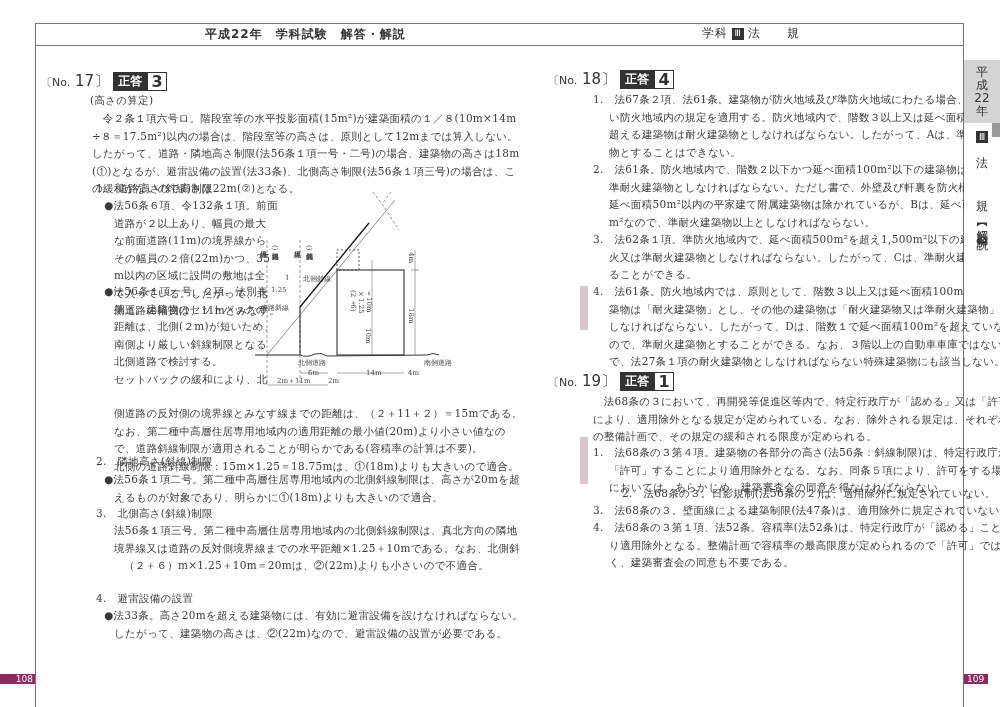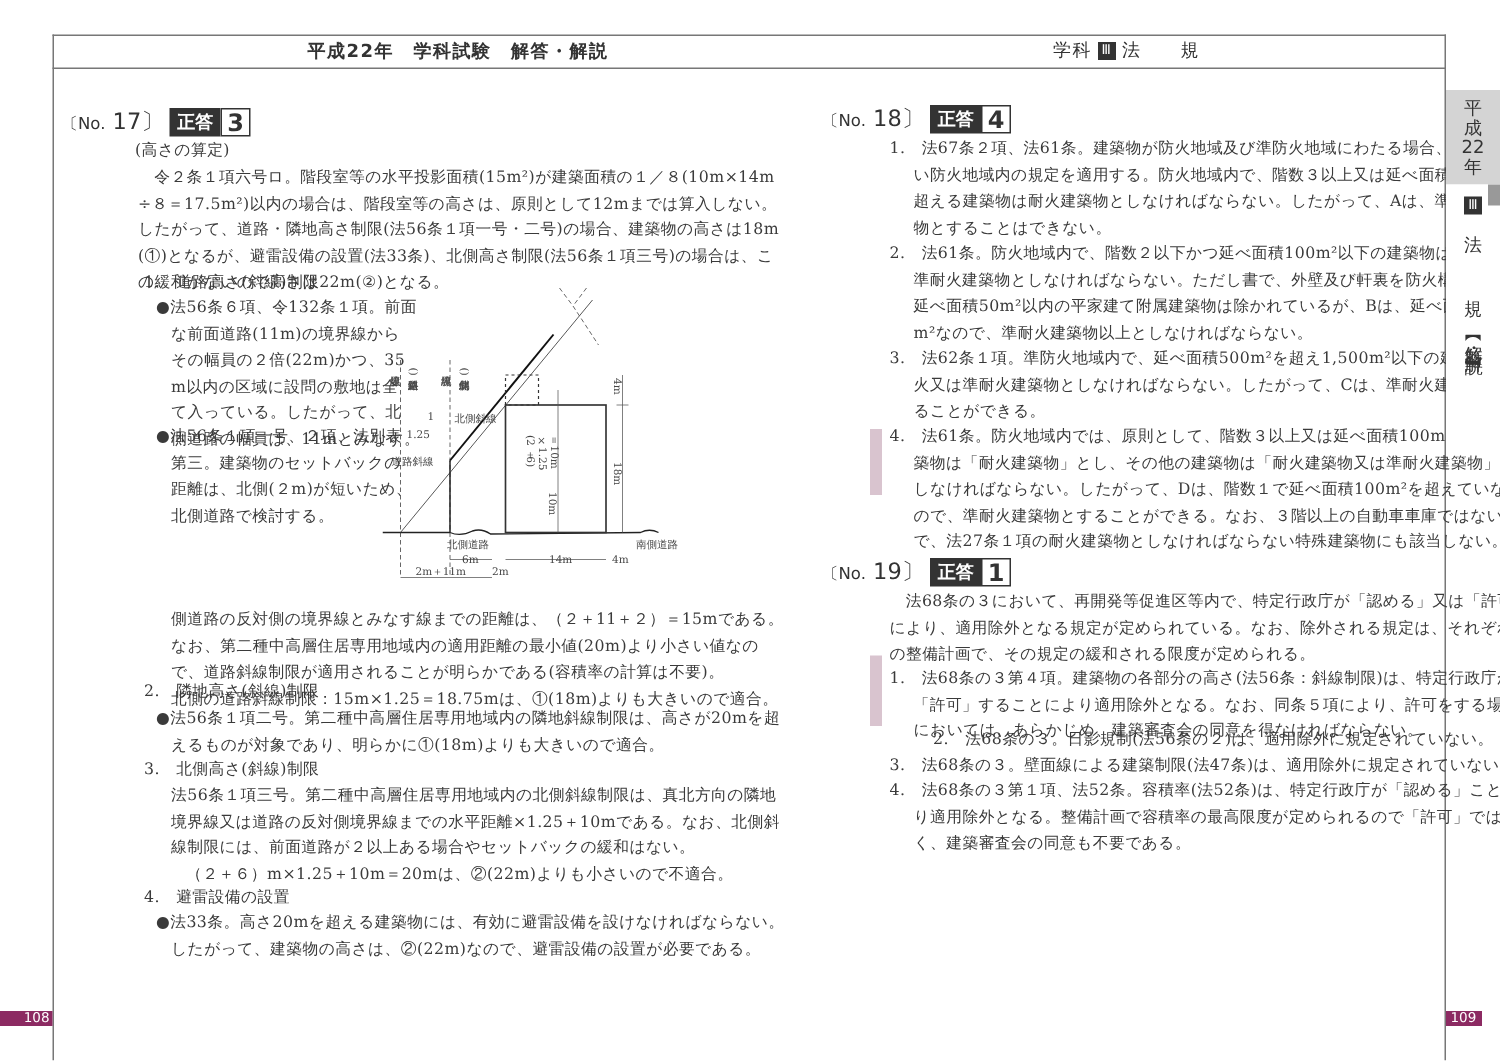--- a/index.html
+++ b/index.html
@@ -71,50 +71,52 @@
   <p>　令２条１項六号ロ。階段室等の水平投影面積(15m²)が建築面積の１／８(10m×14m</p>
   <p>÷８＝17.5m²)以内の場合は、階段室等の高さは、原則として12mまでは算入しない。</p>
   <p>したがって、道路・隣地高さ制限(法56条１項一号・二号)の場合、建築物の高さは18m</p>
   <p>(①)となるが、避雷設備の設置(法33条)、北側高さ制限(法56条１項三号)の場合は、こ</p>
   <p>の緩和がないので高さは22m(②)となる。</p>
 </div>
 
 <div class="txt" style="left:96px; top:180px;">1.　道路高さ(斜線)制限</div>
 <div class="txt para" style="left:104px; top:197px;">
   <p>●法56条６項、令132条１項。前面</p>
+  <p style="padding-left:10px">道路が２以上あり、幅員の最大</p>
   <p style="padding-left:10px">な前面道路(11m)の境界線から</p>
   <p style="padding-left:10px">その幅員の２倍(22m)かつ、35</p>
   <p style="padding-left:10px">m以内の区域に設問の敷地は全</p>
   <p style="padding-left:10px">て入っている。したがって、北</p>
   <p style="padding-left:10px">側道路の幅員は、11mとみなす。</p>
 </div>
 <div class="txt para" style="left:104px; top:283px;">
   <p>●法56条１項一号、２項、法別表</p>
   <p style="padding-left:10px">第三。建築物のセットバックの</p>
   <p style="padding-left:10px">距離は、北側(２m)が短いため、</p>
+  <p style="padding-left:10px">南側より厳しい斜線制限となる</p>
   <p style="padding-left:10px">北側道路で検討する。</p>
+  <p style="padding-left:10px">セットバックの緩和により、北</p>
 </div>
 <div class="txt para" style="left:114px; top:405px;">
   <p>側道路の反対側の境界線とみなす線までの距離は、（２＋11＋２）＝15mである。</p>
   <p>なお、第二種中高層住居専用地域内の適用距離の最小値(20m)より小さい値なの</p>
   <p>で、道路斜線制限が適用されることが明らかである(容積率の計算は不要)。</p>
   <p>北側の道路斜線制限：15m×1.25＝18.75mは、①(18m)よりも大きいので適合。</p>
 </div>
 
 <div class="txt" style="left:96px; top:453px;">2.　隣地高さ(斜線)制限</div>
 <div class="txt para" style="left:104px; top:471px;">
-  <p>●法56条１項二号。第二種中高層住居専用地域内の隣地斜線制限は、高さが20mを超</p>
+  <p>●法56条１項二号。第二種中高層住居専用地域内の北側斜線制限は、高さが20mを超</p>
   <p style="padding-left:10px">えるものが対象であり、明らかに①(18m)よりも大きいので適合。</p>
 </div>
 
 <div class="txt" style="left:96px; top:505px;">3.　北側高さ(斜線)制限</div>
 <div class="txt para" style="left:114px; top:522px;">
   <p>法56条１項三号。第二種中高層住居専用地域内の北側斜線制限は、真北方向の隣地</p>
   <p>境界線又は道路の反対側境界線までの水平距離×1.25＋10mである。なお、北側斜</p>
-  <p>線制限には、前面道路が２以上ある場合やセットバックの緩和はない。</p>
   <p style="padding-left:10px">（２＋６）m×1.25＋10m＝20mは、②(22m)よりも小さいので不適合。</p>
 </div>
 
 <div class="txt" style="left:96px; top:590px;">4.　避雷設備の設置</div>
 <div class="txt para" style="left:104px; top:607px;">
   <p>●法33条。高さ20mを超える建築物には、有効に避雷設備を設けなければならない。</p>
   <p style="padding-left:10px">したがって、建築物の高さは、②(22m)なので、避雷設備の設置が必要である。</p>
 </div>
 
 <svg style="position:absolute; left:255px; top:180px;" width="235" height="215" viewBox="0 0 235 215" font-size="7" fill="#444">

